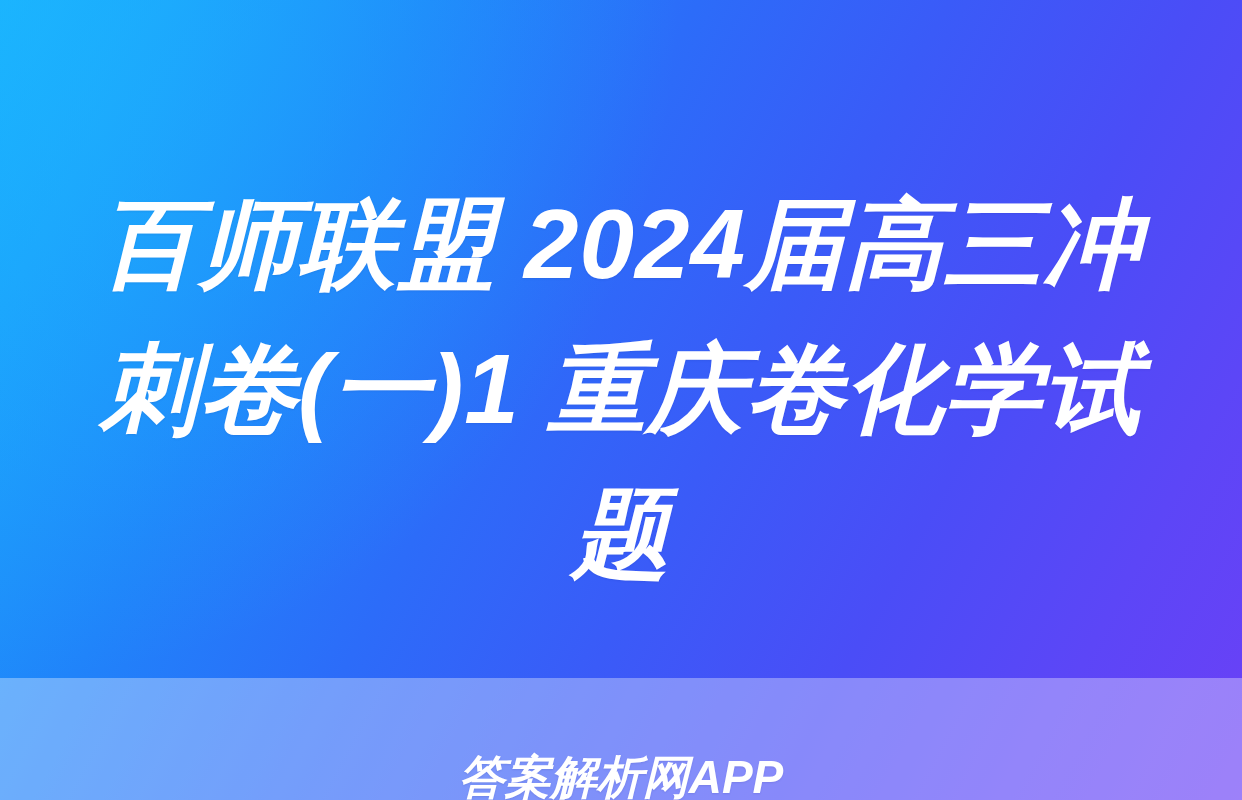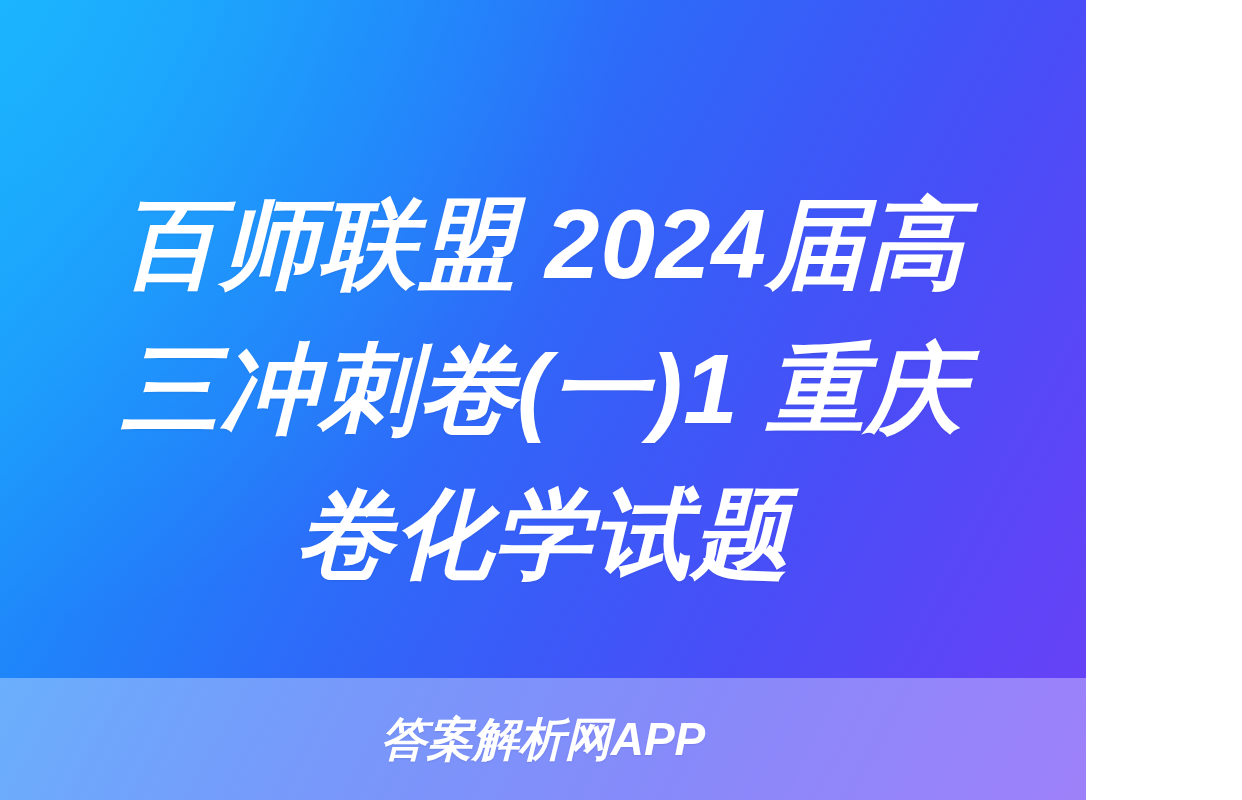--- a/index.html
+++ b/index.html
@@ -6,21 +6,21 @@
     margin: 0;
     padding: 0;
     background: #ffffff;
   }
   body {
     font-family: "Liberation Sans", "DejaVu Sans", sans-serif;
   }
 
   #cover-card {
     position: relative;
-    width: 1086px;
+    width: 1242px;
     height: 800px;
     overflow: hidden;
     
     background:
       linear-gradient(118deg,
         #17A9FD 0%,
         #1B9DFC 10%,
         #2083FA 26%,
         #2C6CF9 42%,
         #3A5BF8 57%,
@@ -65,21 +65,21 @@
   
   .footer-band {
     position: absolute;
     left: 0;
     right: 0;
     top: 678px;
     height: 122px;
     background: rgba(255,255,255,0.34);
     z-index: 4;
     display: flex;
-    align-items: center;
+    align-items: flex-end;
     justify-content: center;
   }
   .watermark-text {
     margin: 0;
     color: #ffffff;
     font-size: 46px;
     line-height: 1;
     font-weight: 700;
     font-style: italic;
     letter-spacing: 0px;

